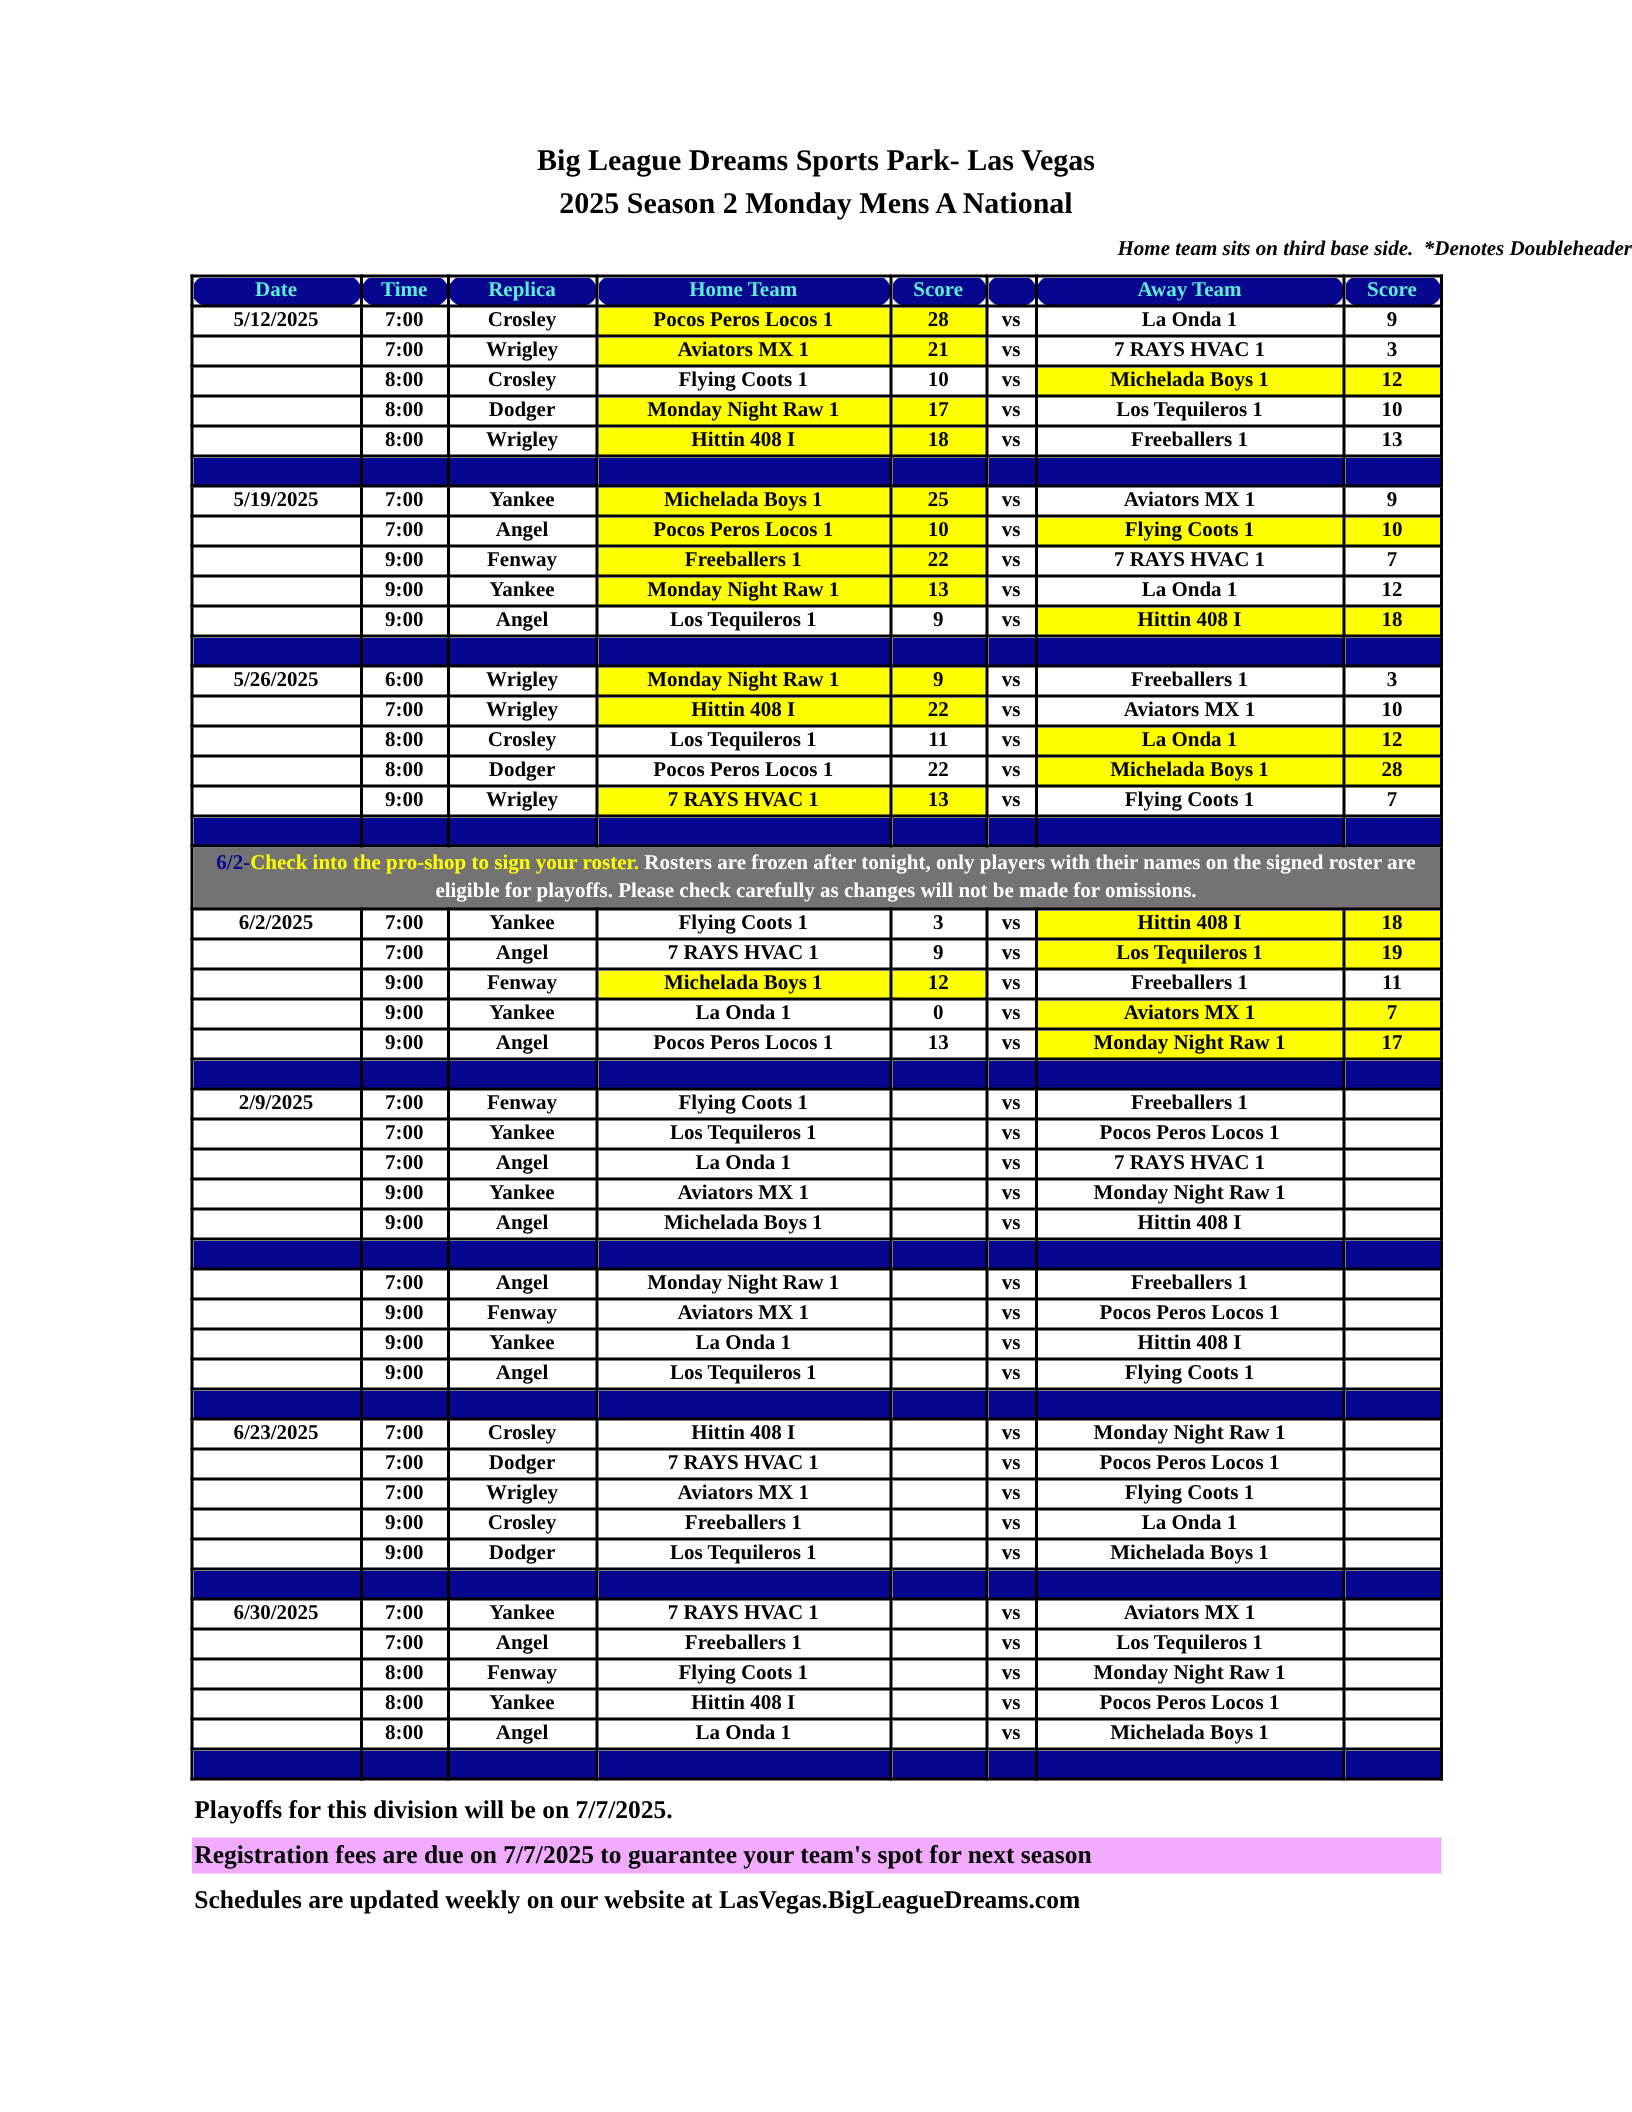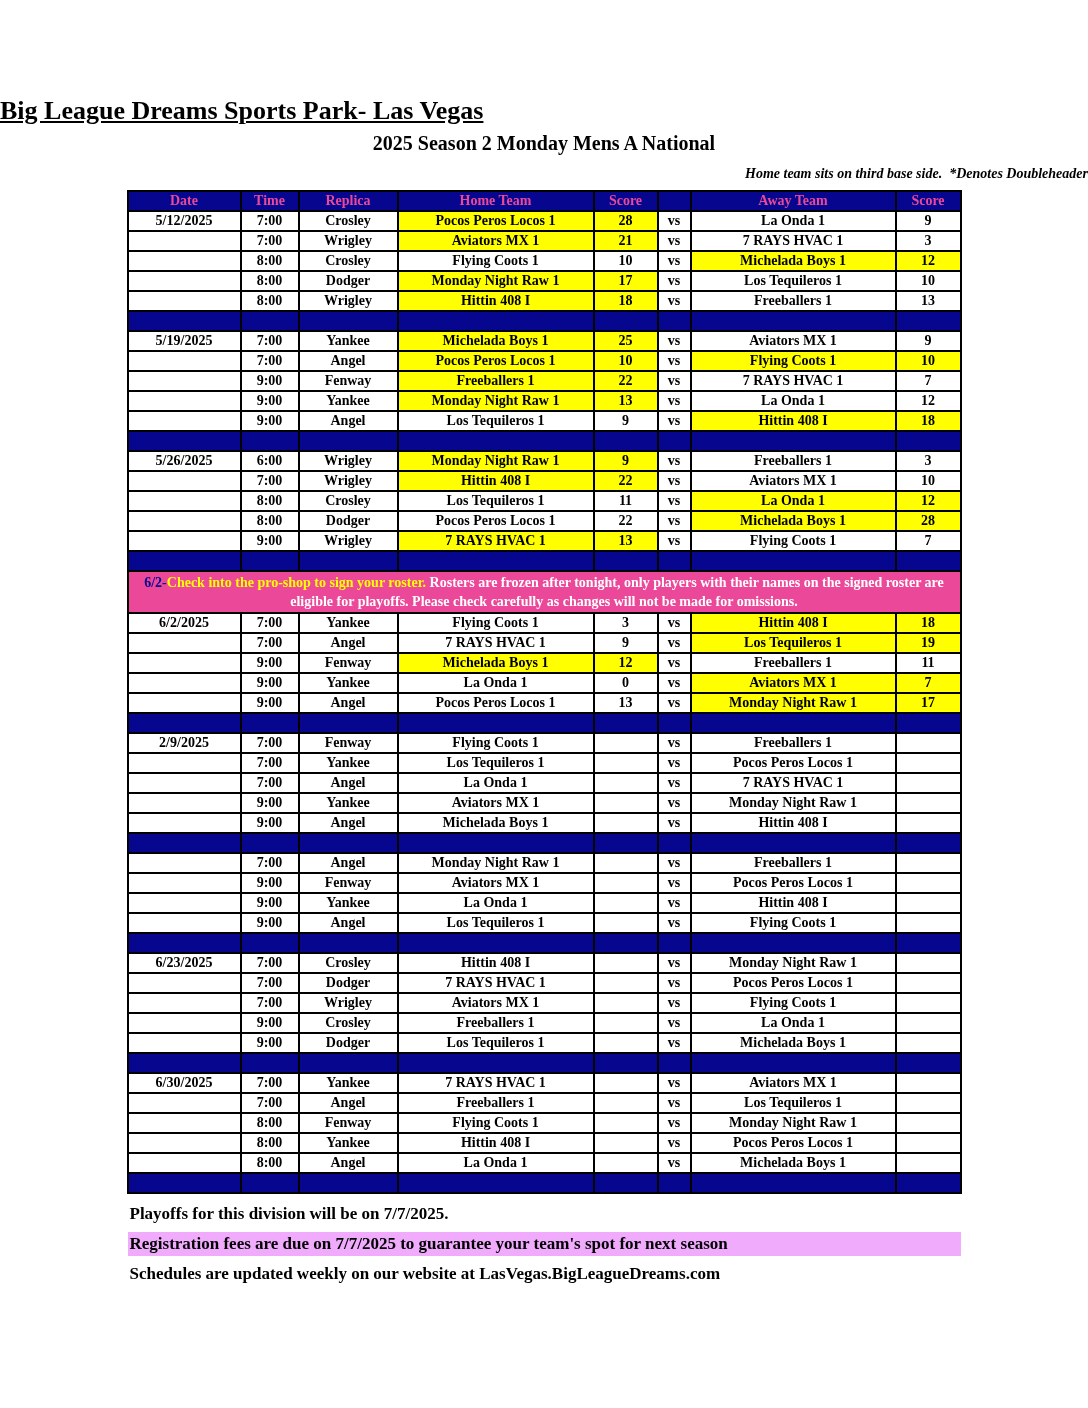--- a/index.html
+++ b/index.html
@@ -7,21 +7,21 @@
     background: #ffffff;
     width: 1088px; height: 1408px;
     font-family: "Liberation Serif", "DejaVu Serif", serif;
     font-weight: bold;
     color: #000;
     overflow: hidden;
   }
   .page { padding-top: 96px; }
 
   .title {
-    font-size: 26px; text-align: left; margin: 0 0 6px 0; letter-spacing: 0px; text-decoration: underline;
+    font-size: 20px; text-align: center; margin: 0 0 6px 0; letter-spacing: 0px;
   }
   .subtitle {
     font-size: 20px; text-align: center; margin: 0 0 11px 0;
   }
   .note {
     font-size: 14px; font-style: italic; text-align: right;
     margin: 0 0 8px 0; white-space: pre-wrap;
   }
 
   table.sched {
@@ -29,27 +29,27 @@
     width: 833px; margin: 0 auto;
   }
   table.sched td, table.sched th {
     border: 2px solid #000;
     height: 18px; line-height: 18px;
     padding: 0; text-align: center;
     font-size: 14px; font-weight: bold;
     overflow: hidden; white-space: nowrap;
   }
   table.sched th {
-    background: #06068f; color: #ec4899;
+    background: #06068f; color: #5eead4; border-radius: 10px;
   }
   tr.sep td { background: #06068f; }
   td.hl { background: #ffff00; }
   td.vs-cell { font-size: 13px; }
   tr.notice td {
-    background: #ec4899; color: #ffffff;
+    background: #737373; color: #ffffff;
     height: auto; line-height: 19px; white-space: normal;
     padding: 1px 8px; font-size: 14px;
   }
   tr.notice .prefix { color: #06068f; }
   tr.notice .hl-text { color: #ffff00; }
 
   .footer { width: 833px; margin: 8px auto 0 auto; }
   .footer-line {
     font-size: 17px; line-height: 22px; margin: 0 0 6px 0; padding: 1px 2px;
   }

